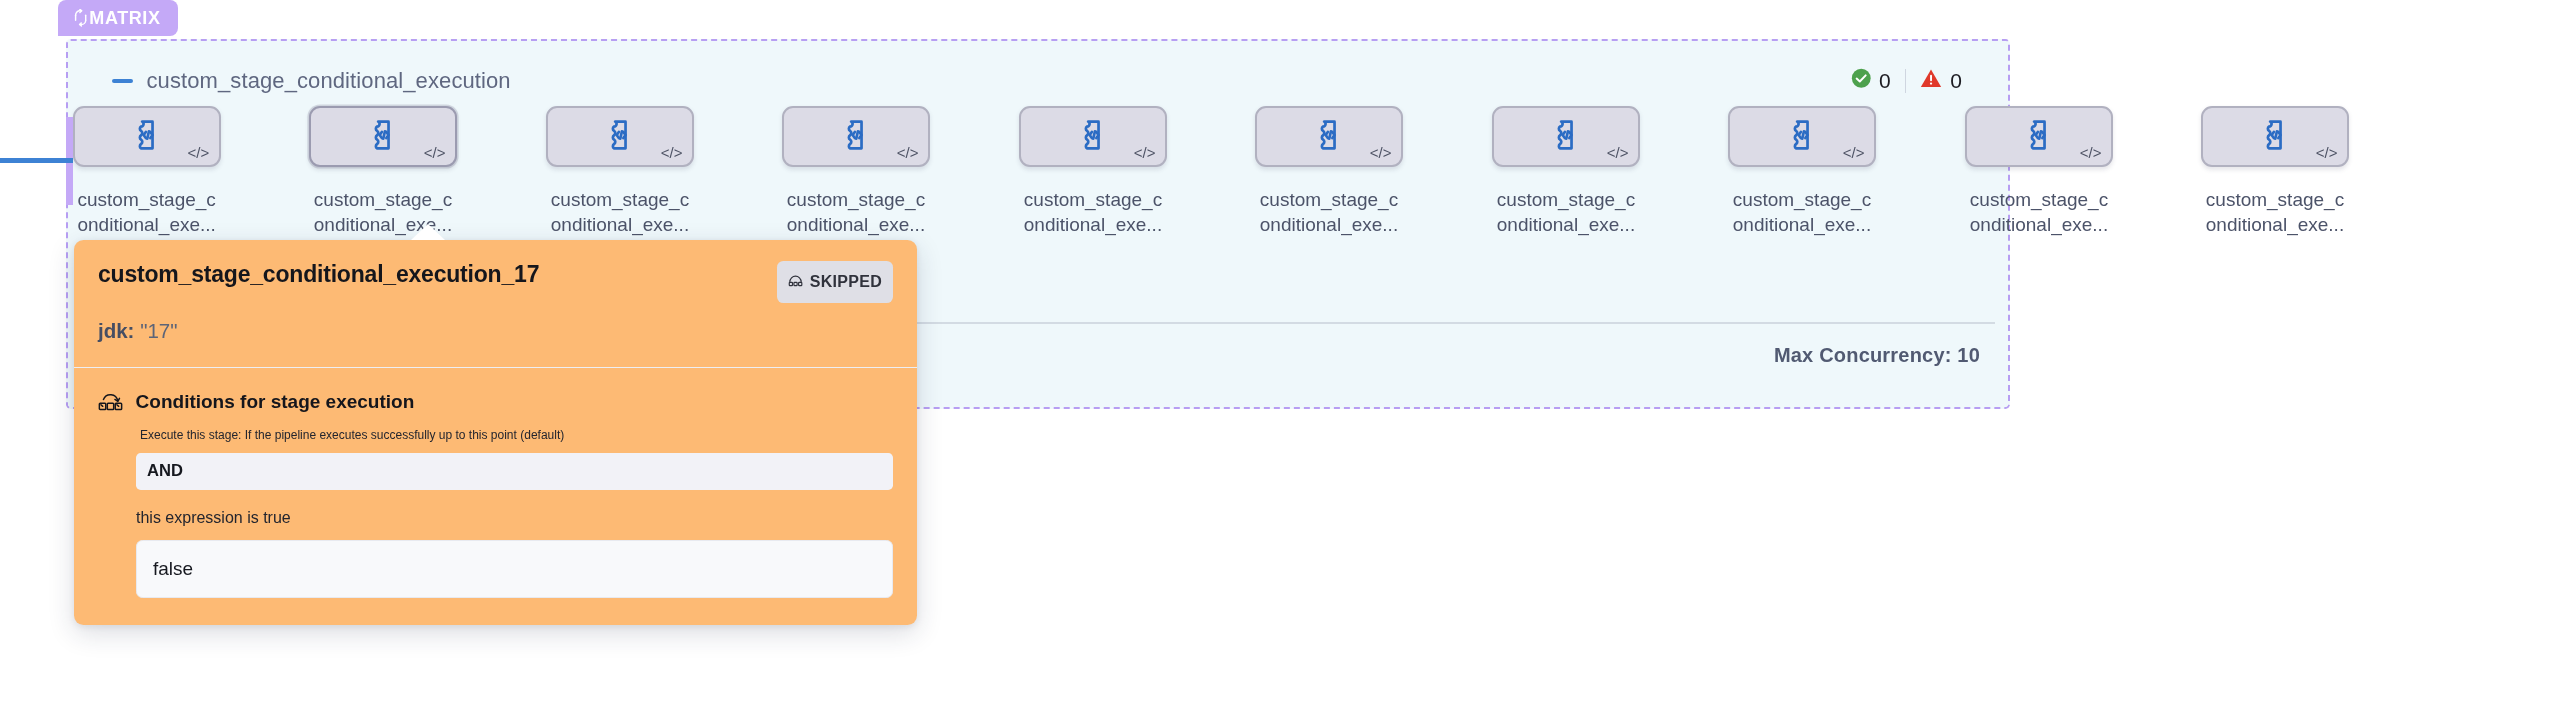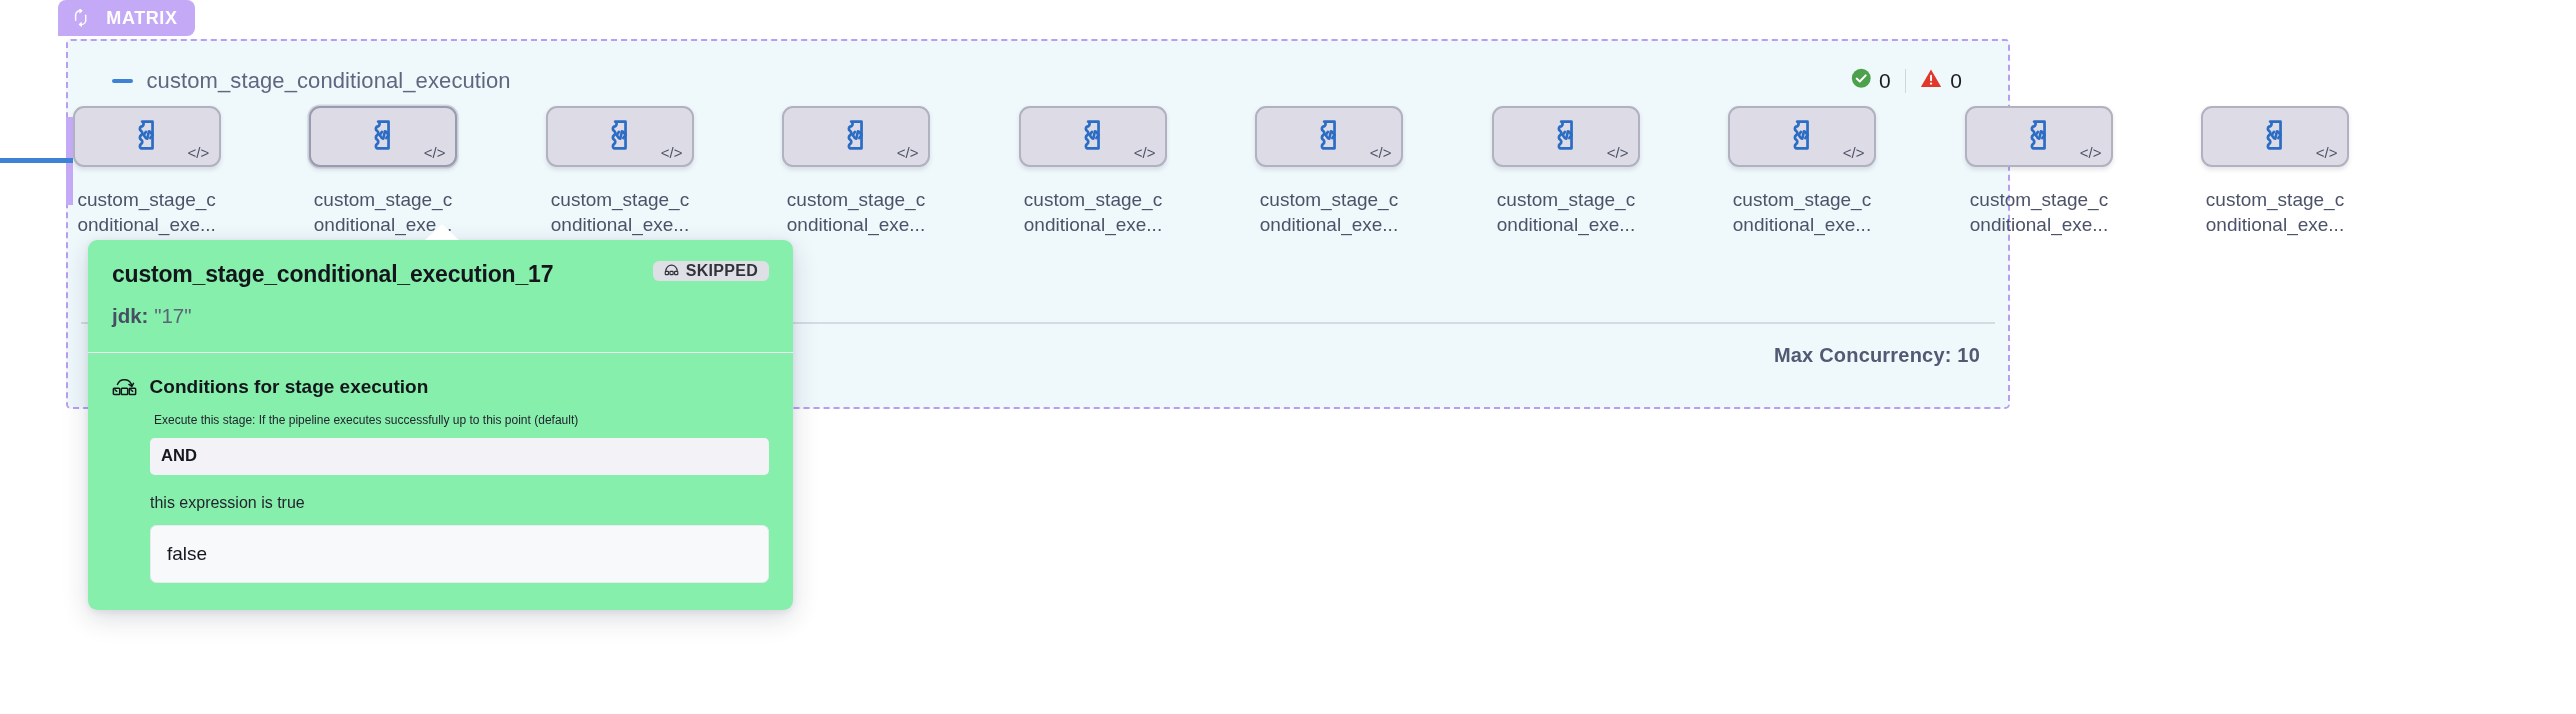--- a/index.html
+++ b/index.html
@@ -42,21 +42,21 @@
     border-radius: 3.2px;
   }
 
   
   .matrix-badge {
     position: absolute;
     left: 58px;
     top: 0px;
     display: flex;
     align-items: center;
-    gap: 17px;
+    gap: 0;
     height: 36px;
     padding: 0 17.3px 0 14px;
     background: #c4a9f7;
     border-radius: 8px 8px 8px 0;
     color: #ffffff;
     font-size: 18px;
     font-weight: 600;
     letter-spacing: 0.6px;
     z-index: 6;
   }
@@ -178,24 +178,24 @@
     top: 303px;
     font-size: 20px;
     font-weight: 700;
     color: #515a72;
     letter-spacing: 0.2px;
   }
 
   
   .popup {
     position: absolute;
-    left: 88px;
+    left: 74px;
     top: 240px;
-    width: 705px;
-    background: #86efac;
+    width: 843px;
+    background: #fdba74;
     border-radius: 9.5px;
     box-shadow: 0 8px 27px rgba(30,40,70,0.16), 0 1.6px 6.3px rgba(30,40,70,0.08);
     z-index: 20;
   }
   .popup-arrow {
     position: absolute;
     left: 337px;
     top: -16px;
     width: 0; height: 0;
     border-left: 17.3px solid transparent;
@@ -220,21 +220,21 @@
   }
   .status-chip {
     flex: none;
     margin-left: 12.6px;
     display: flex;
     align-items: center;
     gap: 7px;
     background: #dfdfe6;
     color: #30323c;
     border-radius: 6.3px;
-    padding: 1px 11px;
+    padding: 12px 11px;
     font-size: 16px;
     font-weight: 700;
     letter-spacing: 0.3px;
     white-space: nowrap;
   }
   .popup-meta {
     margin-top: 16px;
     font-size: 20.5px;
     color: #5c6478;
   }

